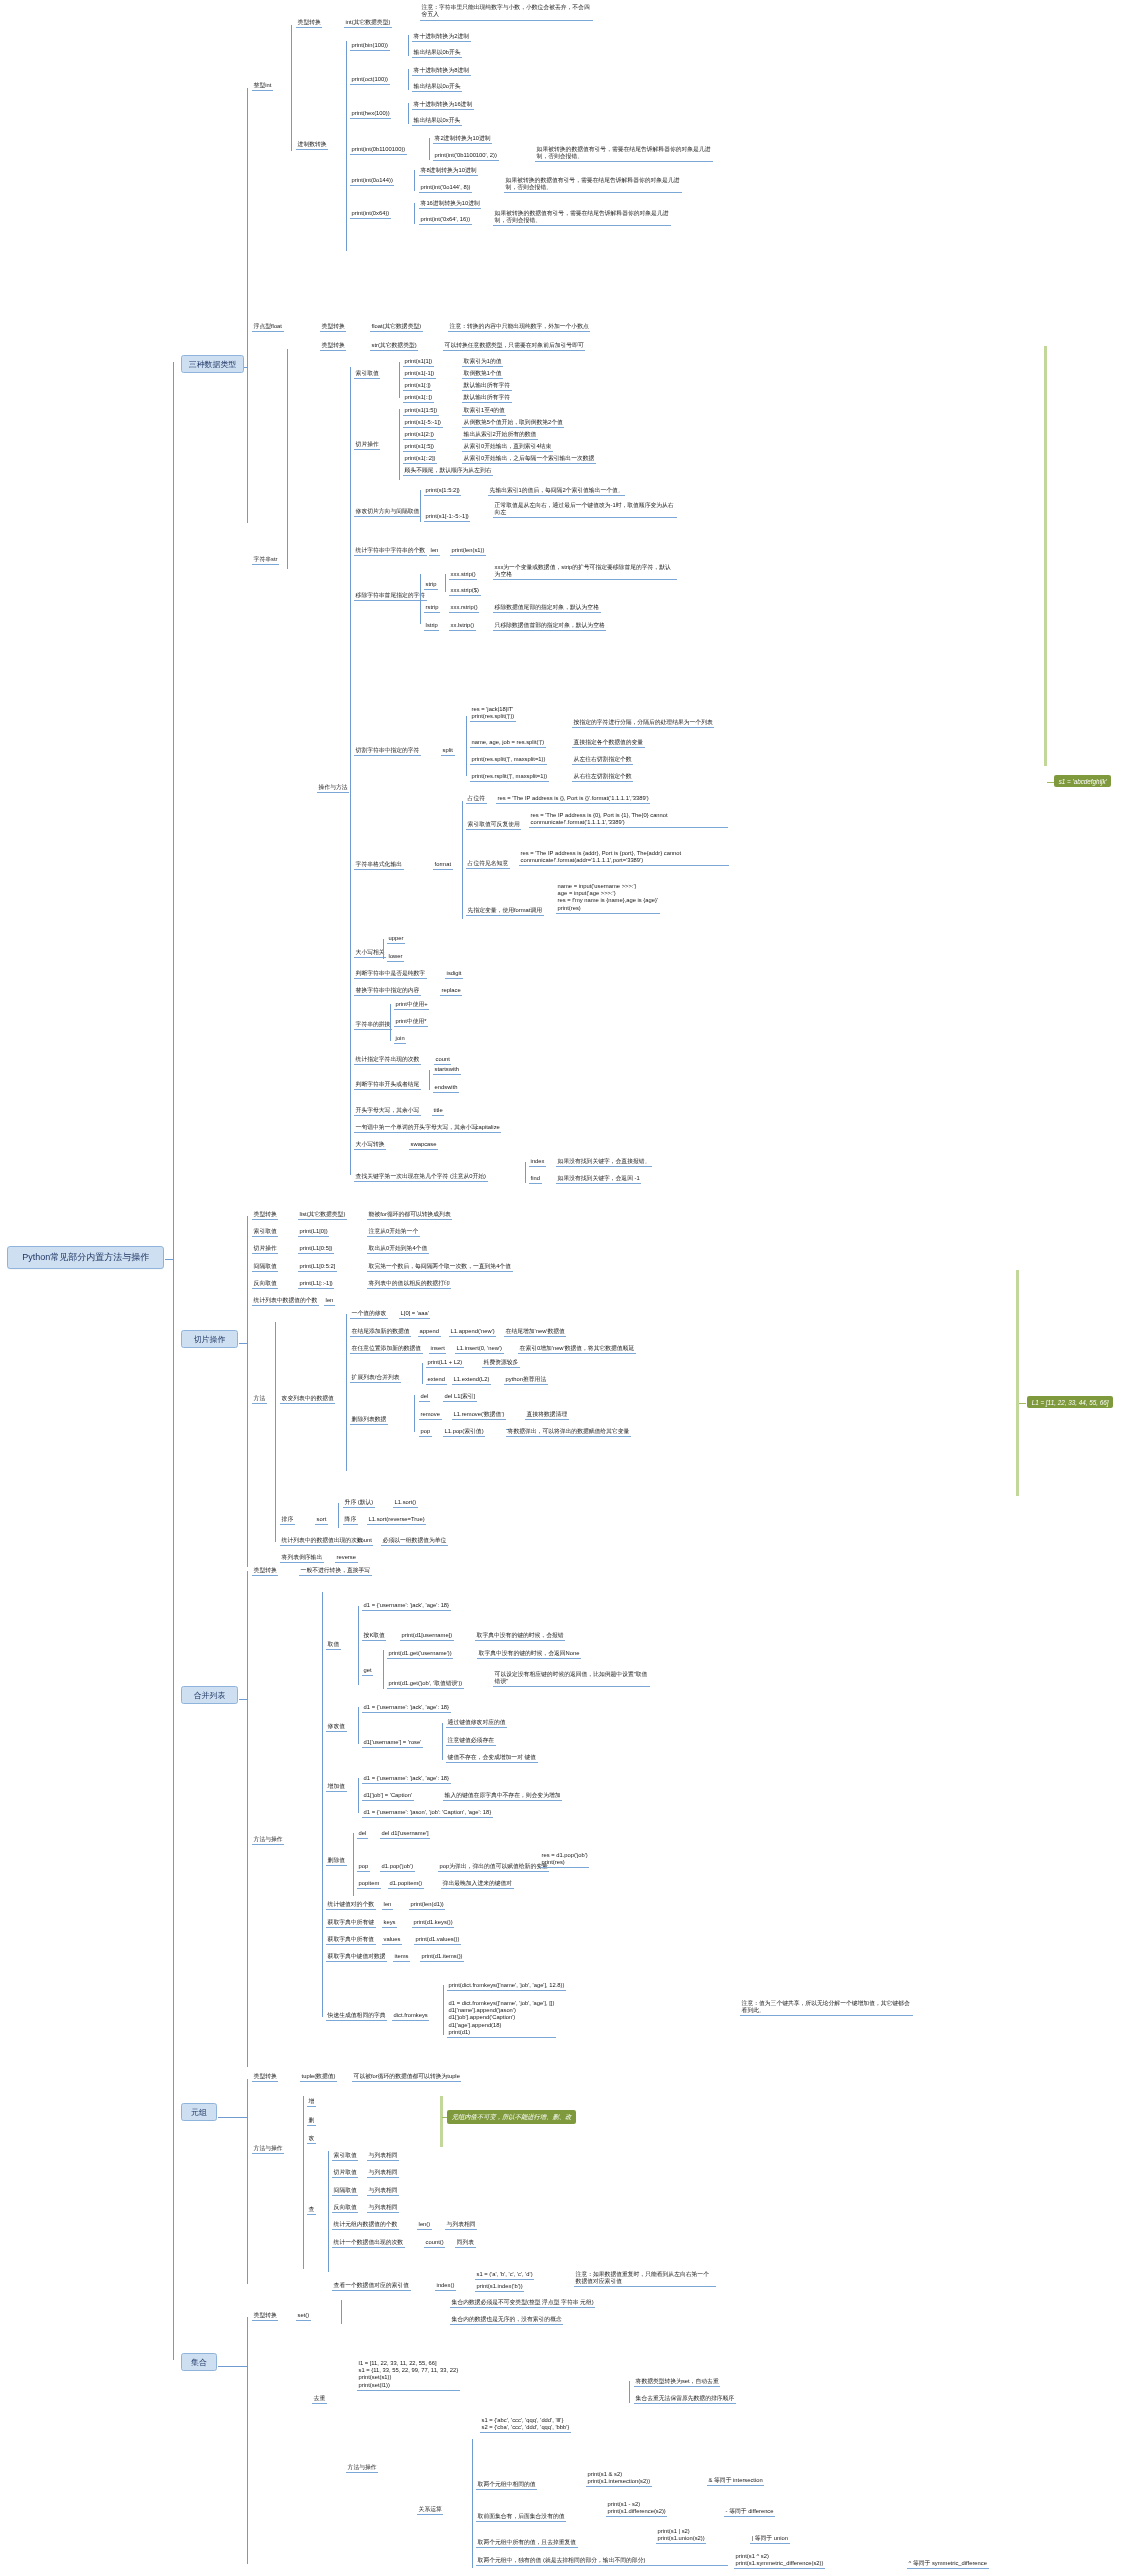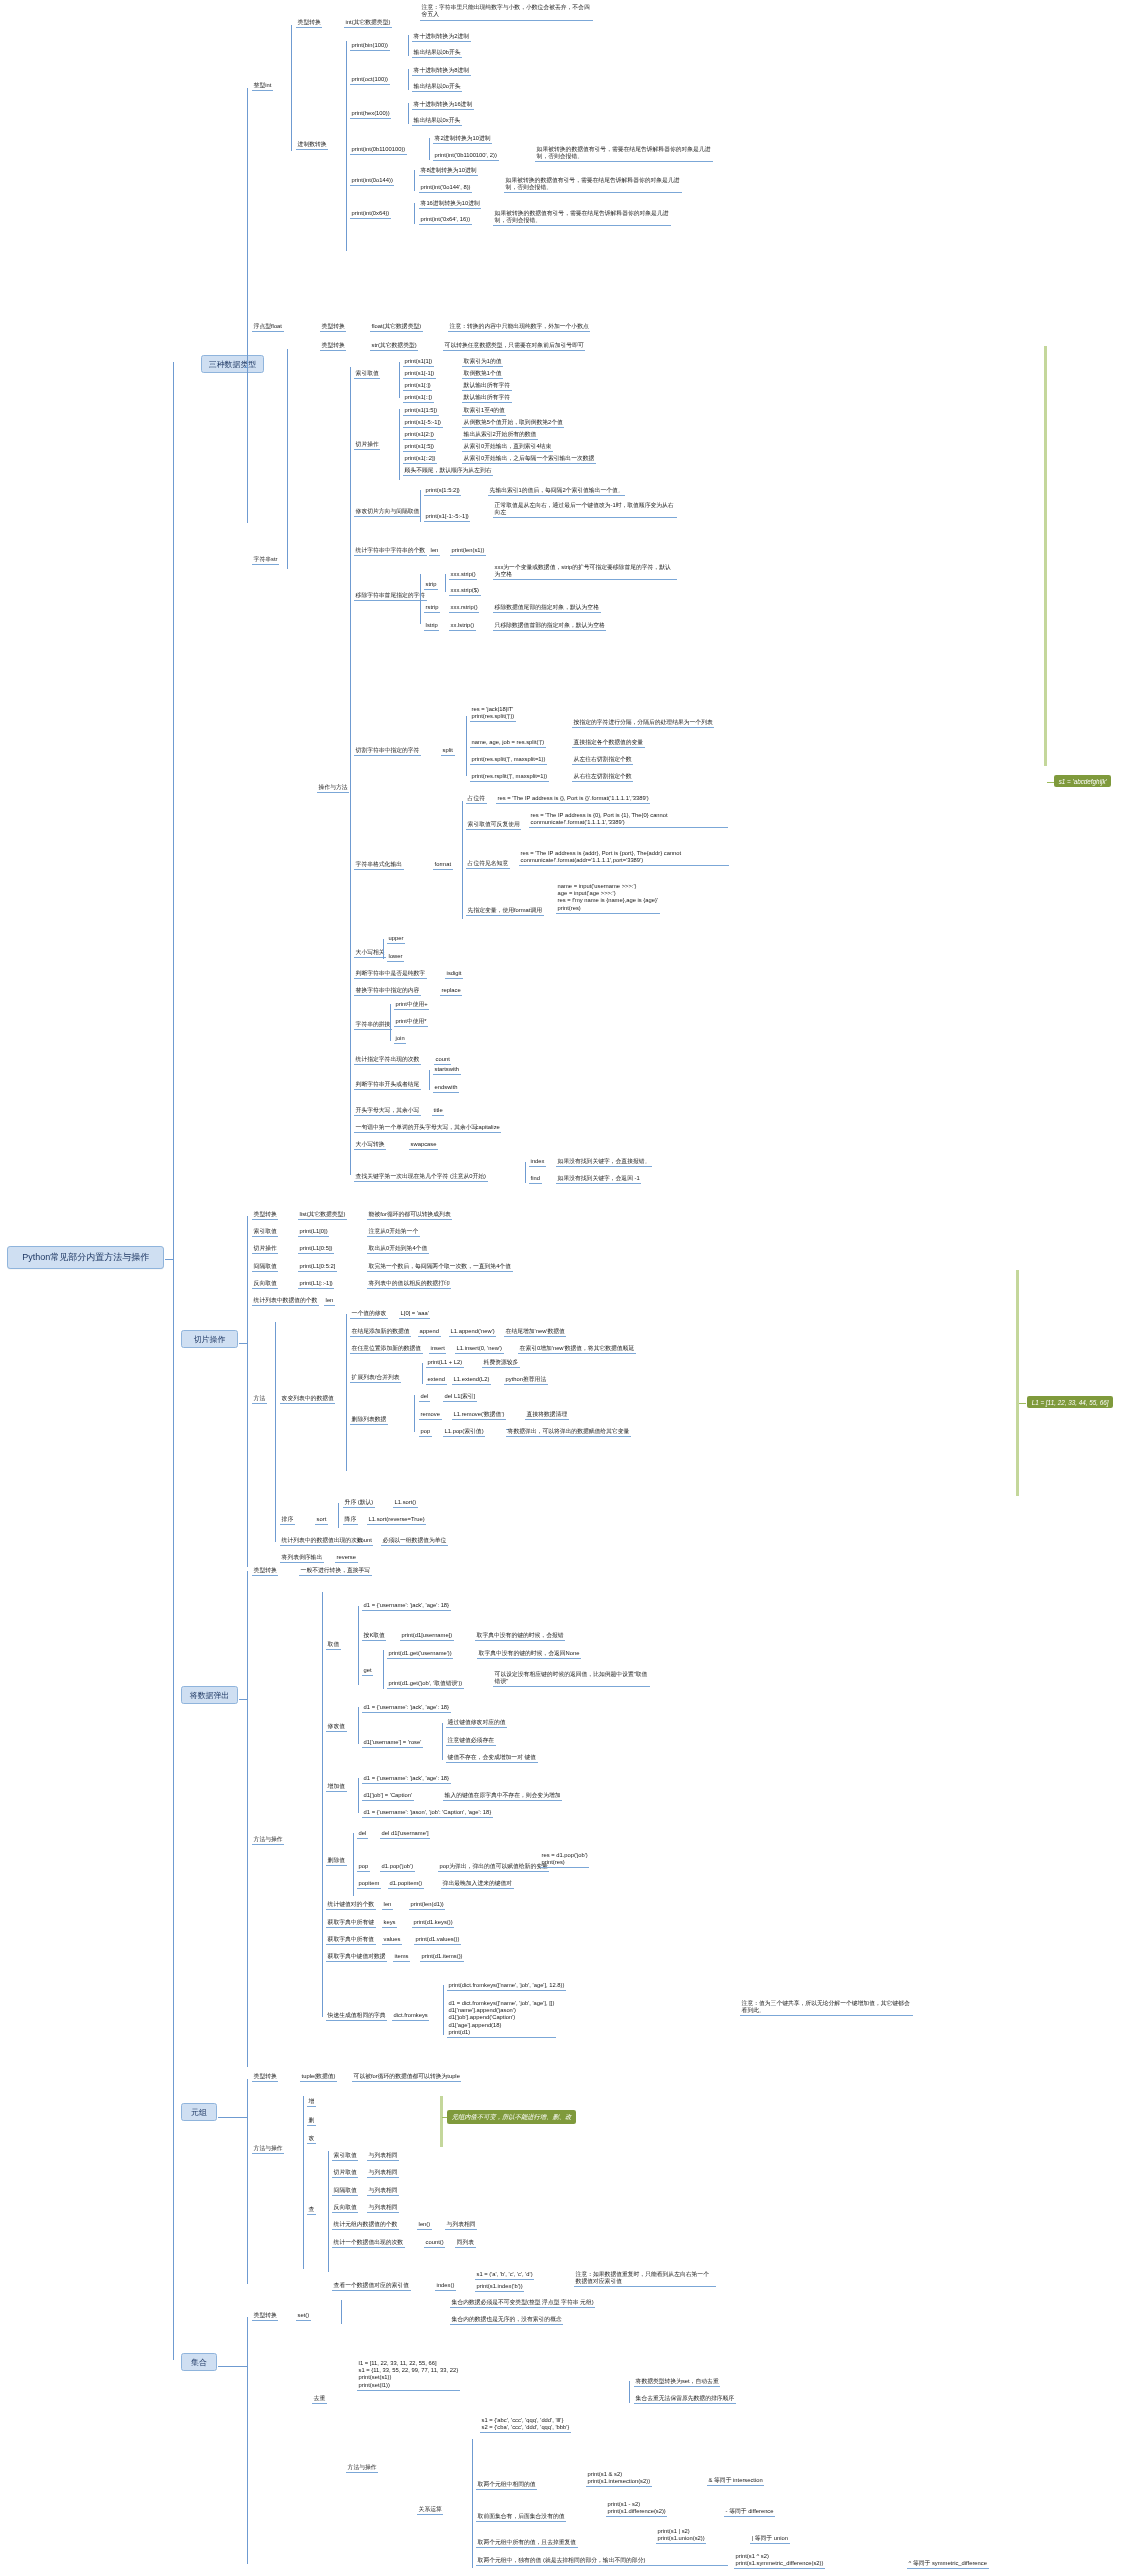--- a/index.html
+++ b/index.html
@@ -68,23 +68,23 @@
 </head>
 <body>
 
 <div class="map">
 
   <div class="root" style="left:7.3px; top:1246px; width:157px;">Python常见部分内置方法与操作</div>
 
   <div class="v" style="left:173px; top:362px; height:1998px;"></div>
   <div class="h" style="left:165px; top:1259px; width:8.4px;"></div>
 
-  <div class="lvl1" style="left:181px; top:355px; width:63px;margin-left:20px;">三种数据类型</div>
+  <div class="lvl1" style="left:181px; top:355px; width:63px;">三种数据类型</div>
   <div class="lvl1" style="left:181px; top:1330px; width:57px;">切片操作</div>
-  <div class="lvl1" style="left:181px; top:1686px; width:57px;">将数据弹出</div>
+  <div class="lvl1" style="left:181px; top:1686px; width:57px;">合并列表</div>
   <div class="lvl1" style="left:181px; top:2103px; width:36px;">元组</div>
   <div class="lvl1" style="left:181px; top:2353px; width:36px;">集合</div>
 
   <div class="v" style="left:247px; top:88px; height:435px;"></div>
   <div class="h" style="left:244px; top:367px; width:3.1px;"></div>
 
   <div class="node" style="left:252px; top:82px;">整型int</div>
   <div class="v" style="left:291px; top:25px; height:126px;"></div>
 
   <div class="node" style="left:296px; top:19px;">类型转换</div>

